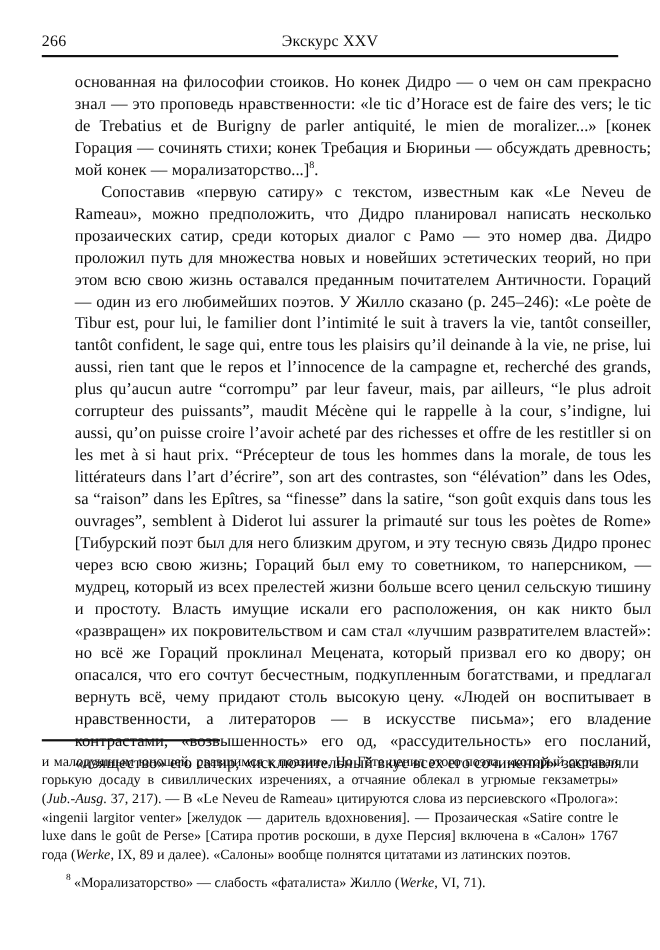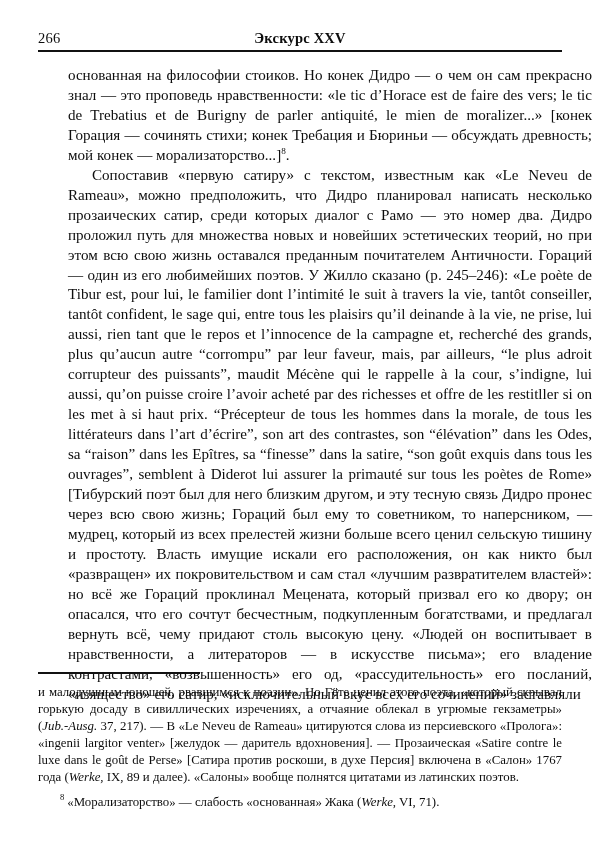--- a/index.html
+++ b/index.html
@@ -43,21 +43,20 @@
   }
   .running-head .head-title {
     position: absolute;
     left: 0;
     top: 0;
     width: 524px;
     text-align: center;
     font-size: 14.5px;
     line-height: 20px;
     letter-spacing: 0.2px;
-    font-weight: bold;
   }
   .head-rule {
     position: absolute;
     left: 38px;
     top: 50px;
     width: 524px;
     height: 1.6px;
     background: #111;
   }
 
@@ -142,17 +141,17 @@
     <p class="para indent">Сопоставив «первую сатиру» с текстом, известным как «Le Neveu de Rameau», можно предположить, что Дидро планировал написать несколько прозаических сатир, среди которых диалог с Рамо — это номер два. Дидро проложил путь для множества новых и новейших эстетических теорий, но при этом всю свою жизнь оставался преданным почитателем Античности. Гораций — один из его любимейших поэтов. У Жилло сказано (p. 245–246): «Le poète de Tibur est, pour lui, le familier dont l’intimité le suit à travers la vie, tantôt conseiller, tantôt confident, le sage qui, entre tous les plaisirs qu’il deinande à la vie, ne prise, lui aussi, rien tant que le repos et l’innocence de la campagne et, recherché des grands, plus qu’aucun autre “corrompu” par leur faveur, mais, par ailleurs, “le plus adroit corrupteur des puissants”, maudit Mécène qui le rappelle à la cour, s’indigne, lui aussi, qu’on puisse croire l’avoir acheté par des richesses et offre de les restitller si on les met à si haut prix. “Précepteur de tous les hommes dans la morale, de tous les littérateurs dans l’art d’écrire”, son art des contrastes, son “élévation” dans les Odes, sa “raison” dans les Epîtres, sa “finesse” dans la satire, “son goût exquis dans tous les ouvrages”, semblent à Diderot lui assurer la primauté sur tous les poètes de Rome» [Тибурский поэт был для него близким другом, и эту тесную связь Дидро пронес через всю свою жизнь; Гораций был ему то советником, то наперсником, — мудрец, который из всех прелестей жизни больше всего ценил сельскую тишину и простоту. Власть имущие искали его расположения, он как никто был «развращен» их покровительством и сам стал «лучшим развратителем властей»: но всё же Гораций проклинал Мецената, который призвал его ко двору; он опасался, что его сочтут бесчестным, подкупленным богатствами, и предлагал вернуть всё, чему придают столь высокую цену. «Людей он воспитывает в нравственности, а литераторов — в искусстве письма»; его владение контрастами, «возвышенность» его од, «рассудительность» его посланий, «изящество» его сатир, «исключительный вкус всех его сочинений» заставляли</p>
 
   </div>
 
   <div class="fn-rule"></div>
 
   <div class="footnotes">
 
     <p class="fnote cont"><span>и малодушным юношей, рвавшимся к поэзии». Но Гёте ценил этого поэта, «который скрывал горькую досаду в сивиллических изречениях, а отчаяние облекал в угрюмые гекзаметры» (</span><i>Jub.-Ausg.</i><span> 37, 217). — В «Le Neveu de Rameau» цитируются слова из персиевского «Пролога»: «ingenii largitor venter» [желудок — даритель вдохновения]. — Прозаическая «Satire contre le luxe dans le goût de Perse» [Сатира против роскоши, в духе Персия] включена в «Салон» 1767 года (</span><i>Werke</i><span>, IX, 89 и далее). «Салоны» вообще полнятся цитатами из латинских поэтов.</span></p>
 
-    <p class="fnote numbered"><sup class="fn-marker">8</sup><span>«Морализаторство» — слабость «основанная» Жака (</span><i>Werke</i><span>, VI, 71).</span></p>
+    <p class="fnote numbered"><sup class="fn-marker">8</sup><span>«Морализаторство» — слабость «фаталиста» Жилло (</span><i>Werke</i><span>, VI, 71).</span></p>
 
   </div>
 
 </div>
 
 </body></html>

